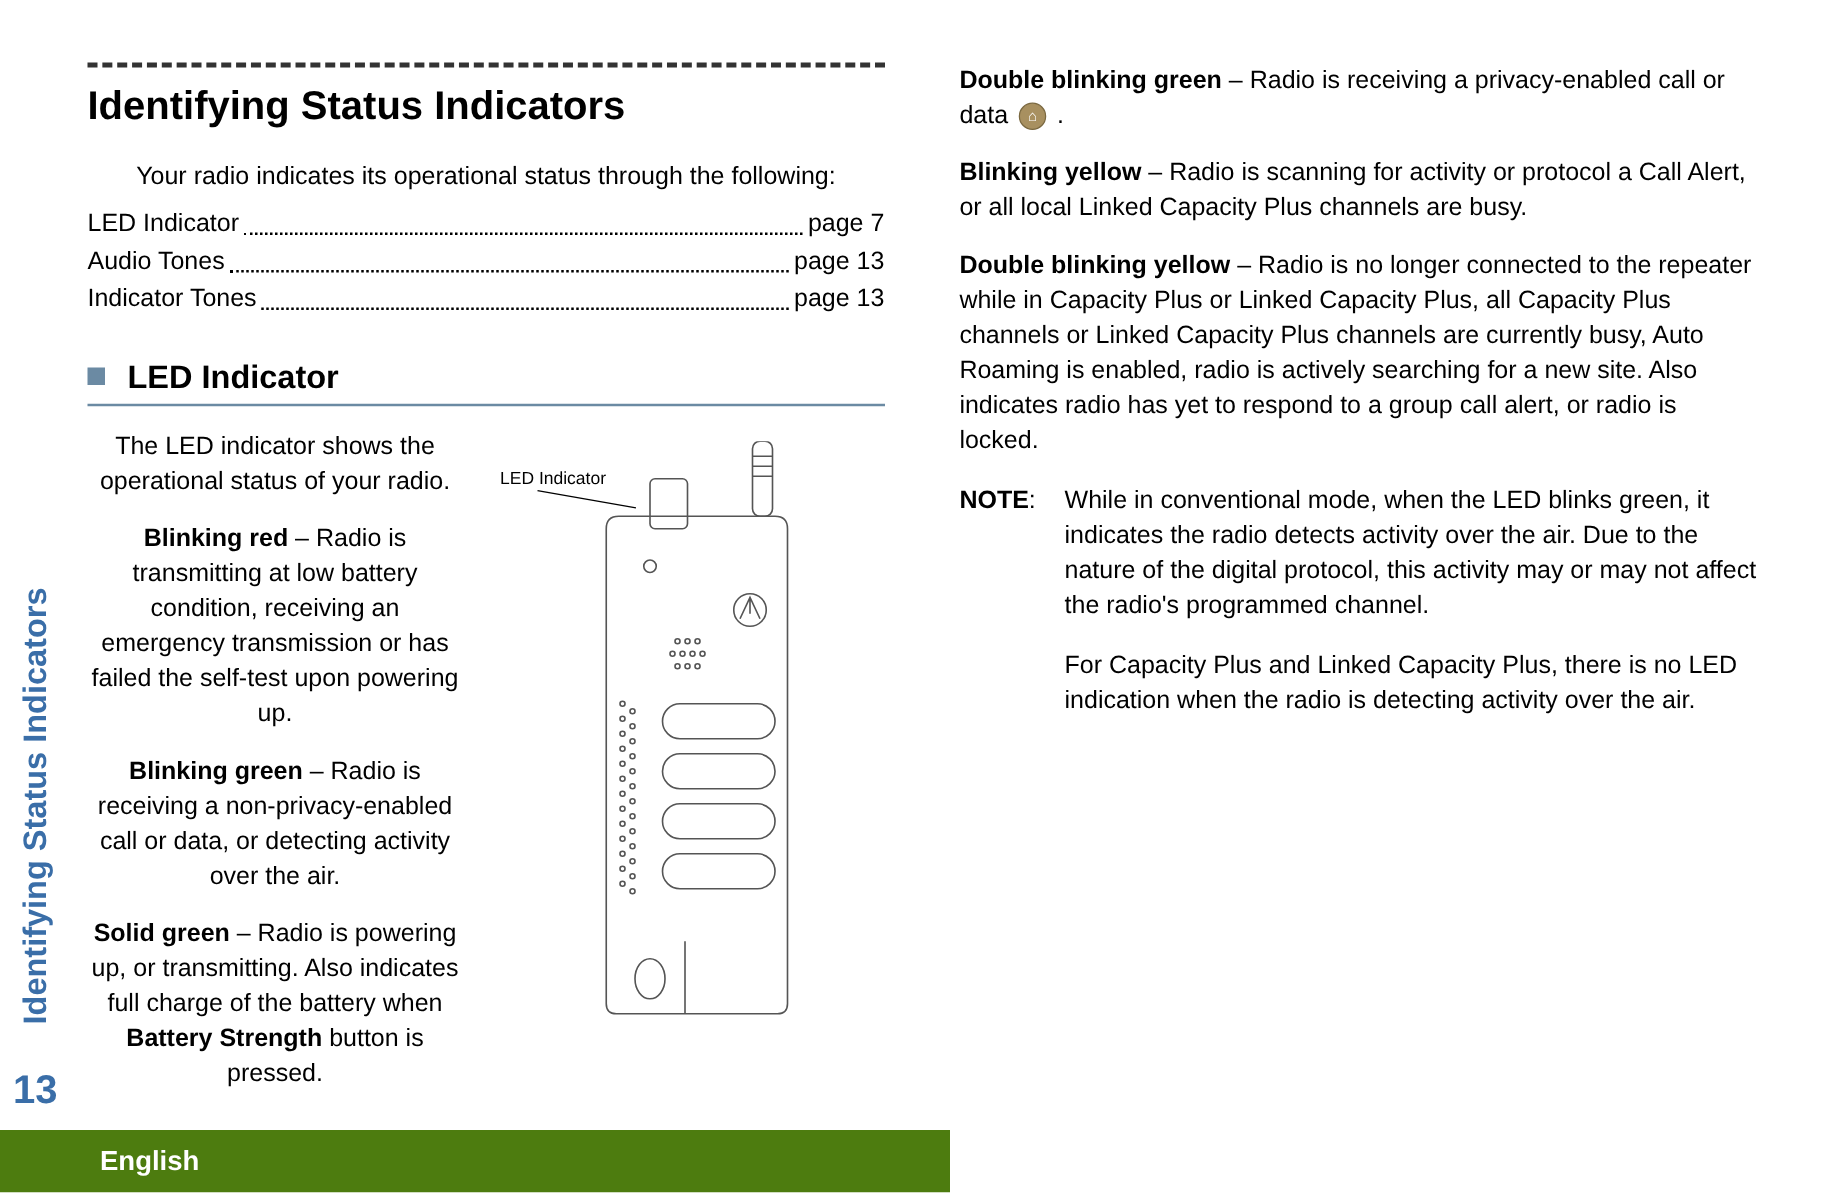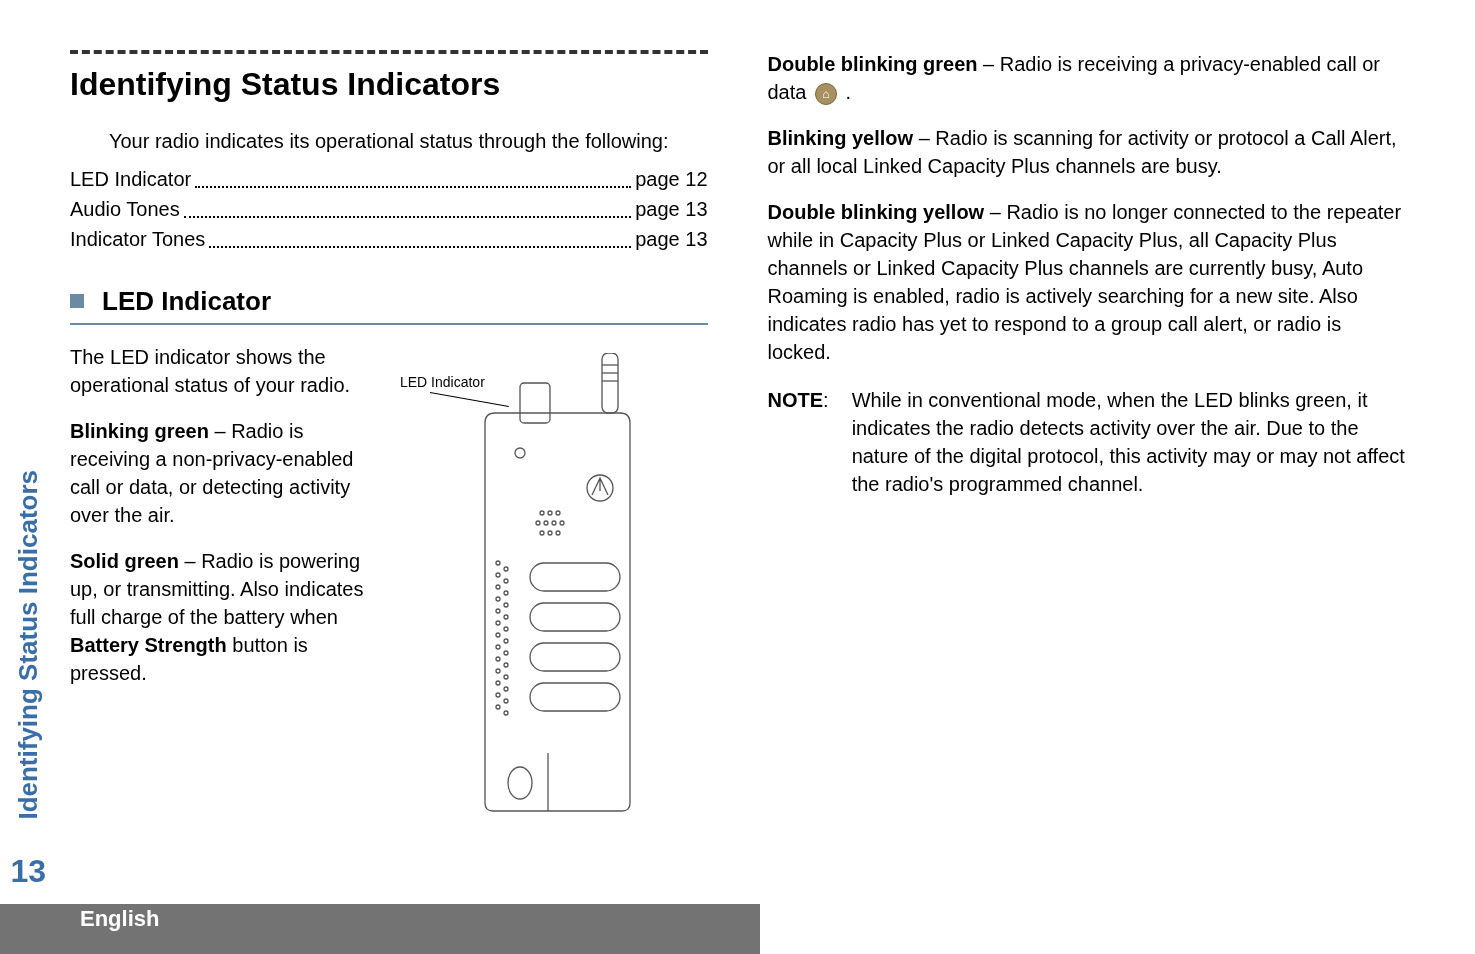--- a/index.html
+++ b/index.html
@@ -76,20 +76,21 @@
   .section-rule {
     border: none;
     border-top: 2px solid #6b8aa3;
     margin-bottom: 18px;
     margin-left: 0;
   }
   .led-block {
     display: flex;
     gap: 20px;
     align-items: flex-start;
+    text-align: center;
   }
   .led-text {
     flex: 0 0 300px;
   }
   .led-text p {
     margin-bottom: 18px;
   }
   .radio-figure {
     flex: 0 0 auto;
     position: relative;
@@ -164,25 +165,26 @@
     font-weight: bold;
     color: #3a6ea8;
     margin-top: 10px;
   }
   .footer-bar {
     position: absolute;
     left: 0;
     bottom: 0;
     width: 760px;
     height: 50px;
-    background: #737373;
+    background: #4d7c0f;
     color: #fff;
     font-size: 22px;
     font-weight: bold;
     display: flex;
+    align-items: center;
     padding-left: 80px;
   }
   b { font-weight: bold; }
 </style>
 </head>
 <body>
 
 <div class="side-tab">
   <div class="side-tab-text">Identifying Status Indicators</div>
   <div class="page-number">13</div>
@@ -190,21 +192,21 @@
 
 <div class="page">
   <div class="left-col">
     <hr class="dashed-line">
     <h1>Identifying Status Indicators</h1>
     <p class="intro">Your radio indicates its operational status through the following:</p>
 
     <div class="toc-line">
       <span class="toc-label">LED Indicator</span>
       <span class="toc-dots"></span>
-      <span class="toc-page">page 12</span>
+      <span class="toc-page">page 7</span>
     </div>
     <div class="toc-line">
       <span class="toc-label">Audio Tones</span>
       <span class="toc-dots"></span>
       <span class="toc-page">page 13</span>
     </div>
     <div class="toc-line">
       <span class="toc-label">Indicator Tones</span>
       <span class="toc-dots"></span>
       <span class="toc-page">page 13</span>
@@ -213,20 +215,23 @@
     <div class="section-header">
       <div class="section-square"></div>
       <div class="section-title">LED Indicator</div>
     </div>
     <hr class="section-rule">
 
     <div class="led-block">
       <div class="led-text">
         <p>The LED indicator shows the operational status of your radio.</p>
 
+        <p>
+          <b>Blinking red</b><span> – Radio is transmitting at low battery condition, receiving an emergency transmission or has failed the self-test upon powering up.</span>
+        </p>
 
         <p>
           <b>Blinking green</b><span> – Radio is receiving a non-privacy-enabled call or data, or detecting activity over the air.</span>
         </p>
 
         <p>
           <b>Solid green</b><span> – Radio is powering up, or transmitting. Also indicates full charge of the battery when </span><b>Battery Strength</b><span> button is pressed.</span>
         </p>
       </div>
 
@@ -314,20 +319,21 @@
     </p>
 
     <p>
       <b>Double blinking yellow</b><span> – Radio is no longer connected to the repeater while in Capacity Plus or Linked Capacity Plus, all Capacity Plus channels or Linked Capacity Plus channels are currently busy, Auto Roaming is enabled, radio is actively searching for a new site. Also indicates radio has yet to respond to a group call alert, or radio is locked.</span>
     </p>
 
     <div class="note-row">
       <div><span class="note-label">NOTE</span><span>:</span></div>
       <div class="note-body">
         <p>While in conventional mode, when the LED blinks green, it indicates the radio detects activity over the air. Due to the nature of the digital protocol, this activity may or may not affect the radio's programmed channel.</p>
+        <p>For Capacity Plus and Linked Capacity Plus, there is no LED indication when the radio is detecting activity over the air.</p>
       </div>
     </div>
   </div>
 </div>
 
 <div class="footer-bar">
   <span>English</span>
 </div>
 
 </body></html>

